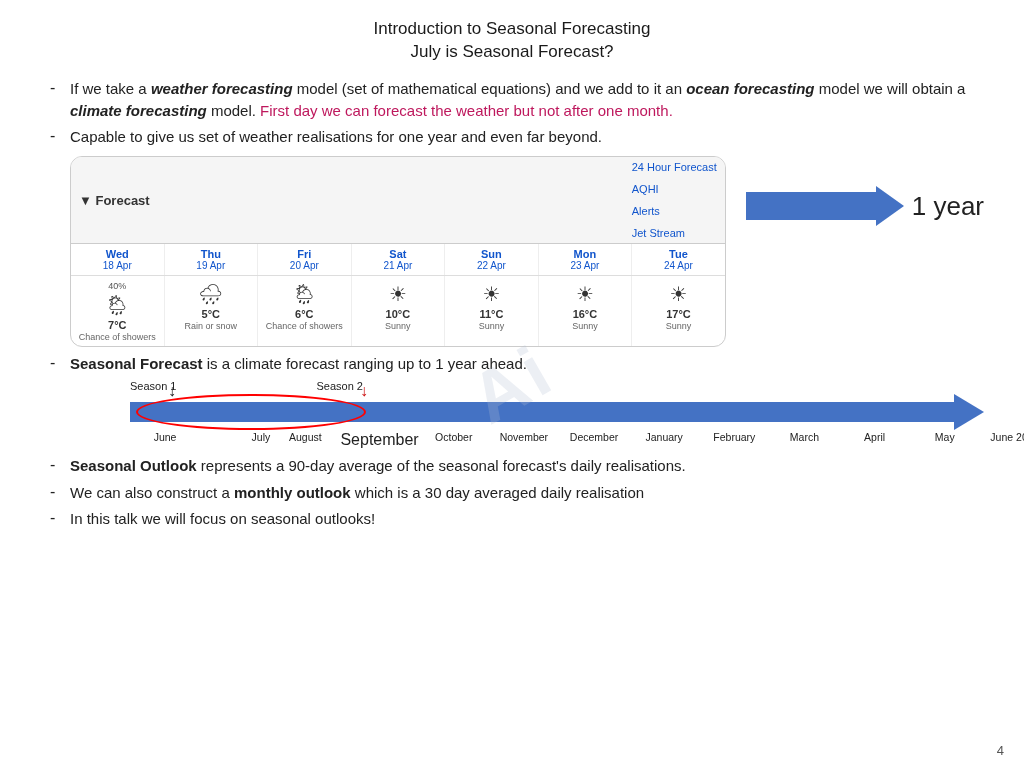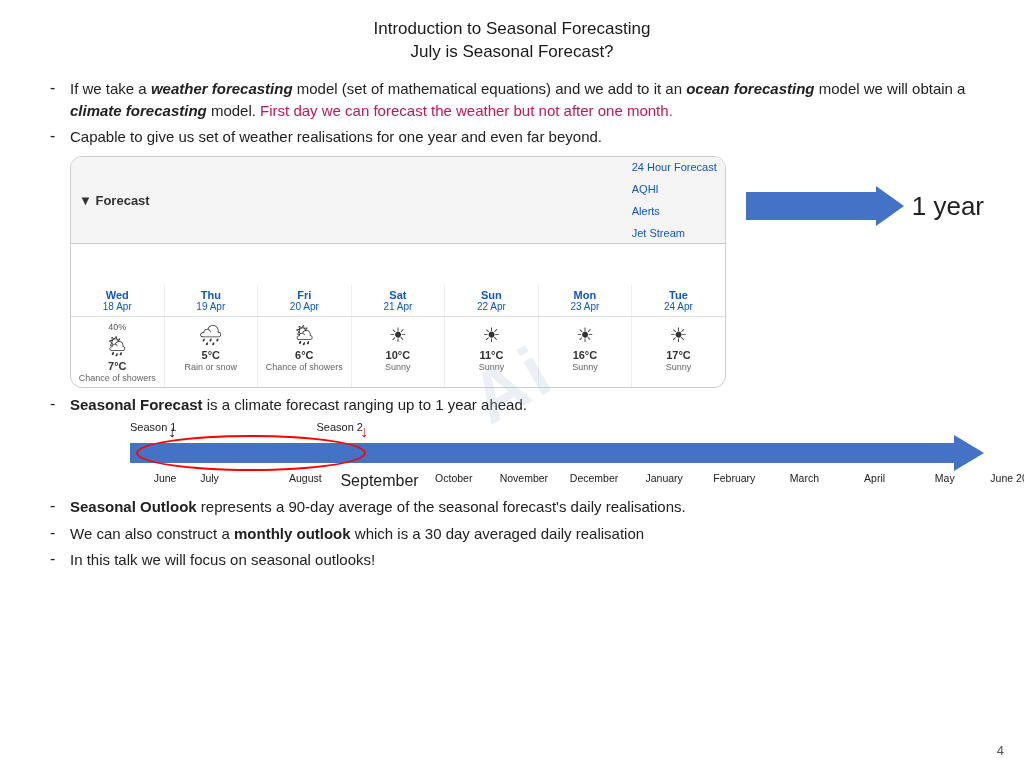--- a/index.html
+++ b/index.html
@@ -100,21 +100,20 @@
       display: flex;
       border-bottom: 1px solid #ddd;
     }
 
     .forecast-day {
       flex: 1;
       text-align: center;
       padding: 4px 2px;
       border-right: 1px solid #eee;
       font-size: 10px;
-      margin-top: 41px;
     }
 
     .forecast-day:last-child { border-right: none; }
 
     .day-name { font-weight: bold; color: #1155cc; font-size: 11px; }
     .day-date { color: #1155cc; font-size: 10px; }
 
     .forecast-icons {
       display: flex;
     }
@@ -321,21 +320,21 @@
 
       <div style="position:relative; height:36px;">
         <div style="position:absolute; left:80px; top:8px; right:18px; height:20px; background:#4472c4;"></div>
         <div style="position:absolute; right:0px; top:0px; width:0; height:0; border-top:18px solid transparent; border-bottom:18px solid transparent; border-left:30px solid #4472c4;"></div>
 
         <div style="position:absolute; left:86px; top:0px; width:230px; height:36px; border:2.5px solid red; border-radius:50%; z-index:5;"></div>
       </div>
 
       <div style="display:flex; margin-left:80px; width:920px; margin-top:1px;">
         <span class="month-label" style="font-size:10.5px; flex:1; text-align:center;">June</span>
-        <span class="month-label" style="font-size:10.5px; flex:1; text-align:left;">July</span>
+        <span class="month-label" style="font-size:10.5px; flex:1; text-align:right;">July</span>
         <span class="month-label" style="font-size:10.5px; flex:1; text-align:center;">August</span>
         <span class="month-label" style="font-size:16px; flex:1; text-align:center;">September</span>
         <span class="month-label" style="font-size:10.5px; flex:1; text-align:center;">October</span>
         <span class="month-label" style="font-size:10.5px; flex:1; text-align:center;">November</span>
         <span class="month-label" style="font-size:10.5px; flex:1; text-align:center;">December</span>
         <span class="month-label" style="font-size:10.5px; flex:1; text-align:center;">January</span>
         <span class="month-label" style="font-size:10.5px; flex:1; text-align:center;">February</span>
         <span class="month-label" style="font-size:10.5px; flex:1; text-align:center;">March</span>
         <span class="month-label" style="font-size:10.5px; flex:1; text-align:center;">April</span>
         <span class="month-label" style="font-size:10.5px; flex:1; text-align:center;">May</span>

